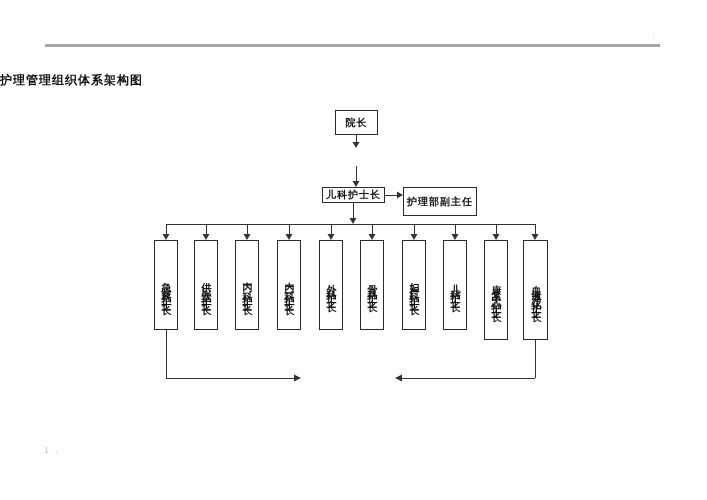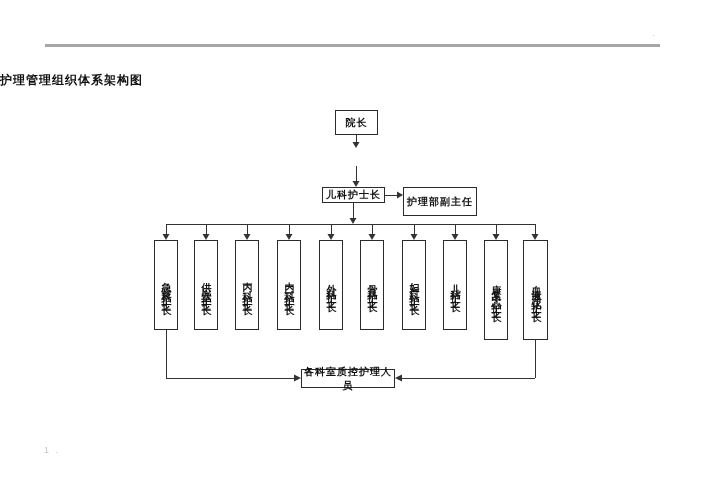--- a/index.html
+++ b/index.html
@@ -118,17 +118,16 @@
   <div class="node vnode" style="left:194px;top:240px;width:24px;height:90px;">供应室护士长</div>
   <div class="node vnode" style="left:235px;top:240px;width:24px;height:90px;">内一科护士长</div>
   <div class="node vnode" style="left:277px;top:240px;width:24px;height:90px;">内二科护士长</div>
   <div class="node vnode" style="left:319px;top:240px;width:24px;height:90px;">外科护士长</div>
   <div class="node vnode" style="left:360px;top:240px;width:24px;height:90px;">骨科护士长</div>
   <div class="node vnode" style="left:402px;top:240px;width:24px;height:90px;">妇产科护士长</div>
   <div class="node vnode" style="left:443px;top:240px;width:24px;height:90px;">儿科护士长</div>
   <div class="node vnode" style="left:484px;top:240px;width:24px;height:100px;">康复中心护士长</div>
   <div class="node vnode" style="left:523px;top:240px;width:25px;height:100px;">血液净化护士长</div>
 
-  <div class="node hnode" style="left:301px;top:369px;width:94px;height:19px;">各科室质控护理人员</div>
 
   <div class="footer-mark">1 .</div>
 
 </div>
 
 </body></html>

